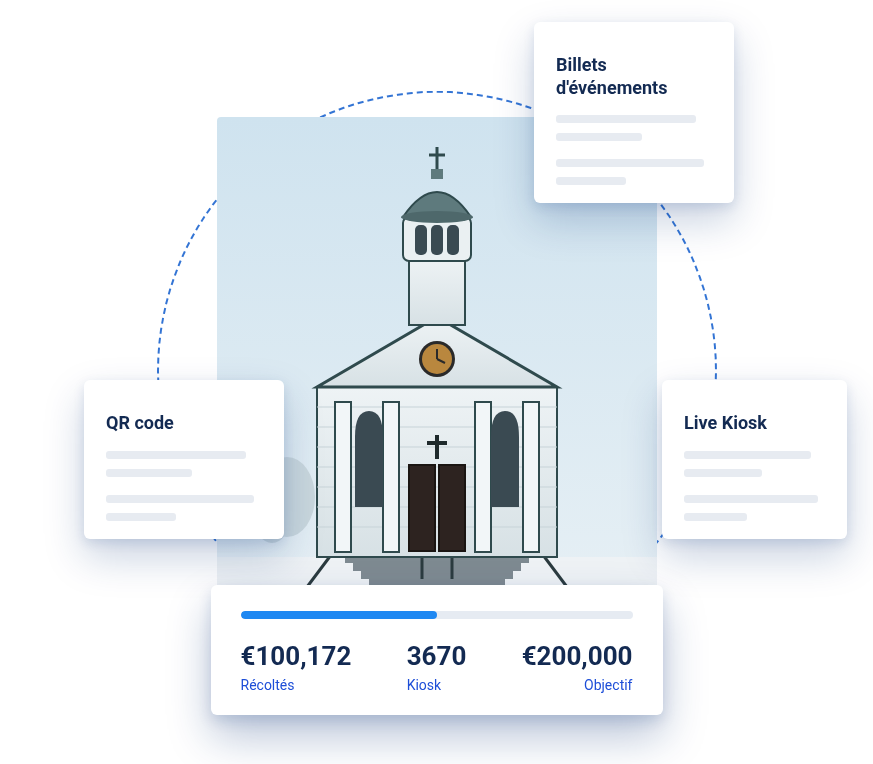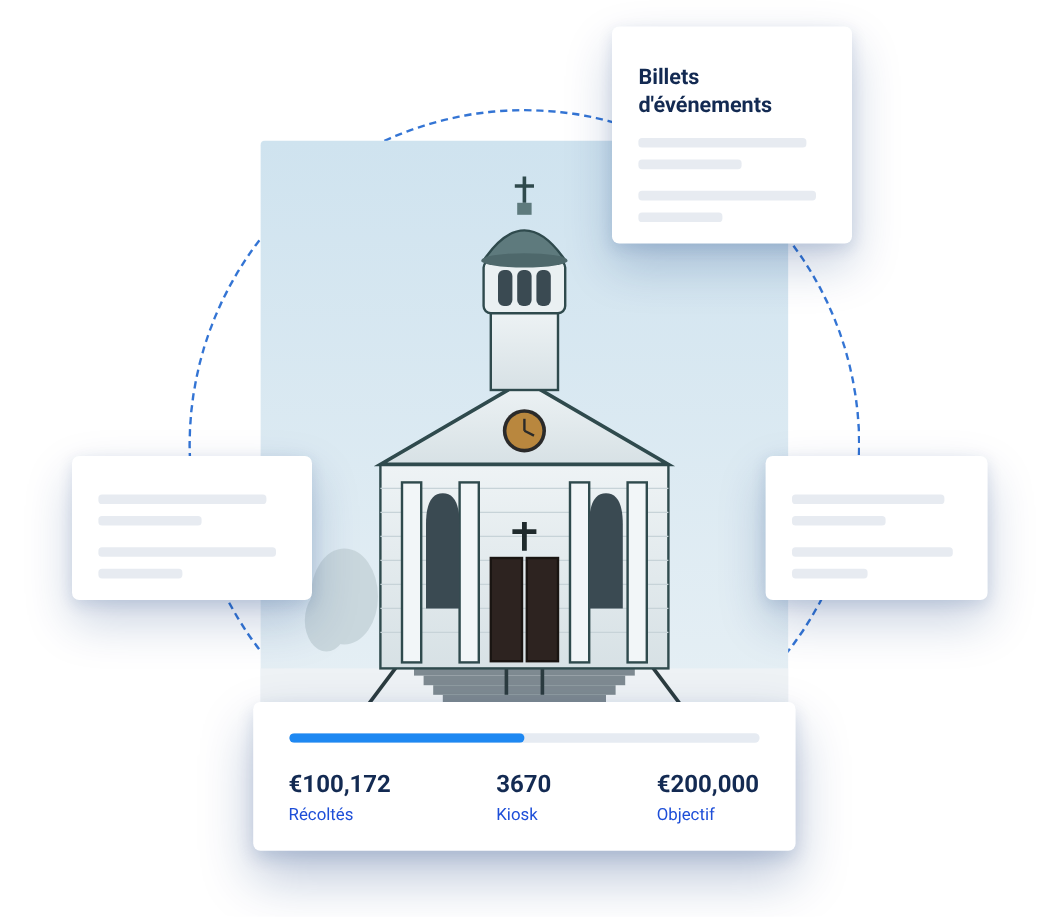--- a/index.html
+++ b/index.html
@@ -32,20 +32,21 @@
     width: 440px;
     height: 500px;
     transform: translate(-50%, -50%);
   }
   .card {
     position: absolute;
     background: #fff;
     border-radius: 6px;
     padding: 32px 22px 18px 22px;
     box-shadow: 0 18px 40px rgba(10, 50, 120, 0.22), 0 4px 12px rgba(10,50,120,0.12);
+    margin-left: 24px;
   }
   .card h3 {
     color: #132a52;
     font-size: 18px;
     font-weight: 700;
     line-height: 1.25;
     margin-bottom: 16px;
   }
   .skel {
     background: #e7ebf1;
@@ -100,29 +101,29 @@
     background: #1e88f2;
     border-radius: 6px;
   }
   .row {
     display: flex;
     justify-content: space-between;
     text-align: left;
   }
   .metric .val {
     color: #132a52;
-    font-size: 20px;
+    font-size: 26px;
     font-weight: 700;
     margin-bottom: 6px;
   }
   .metric .lbl {
     color: #1d4ed8;
     font-size: 14px;
   }
-  .metric.right { }
+  .metric.right { text-align: right; }
   .metric.center { text-align: left; }
 
   
   .church svg { width: 100%; height: 100%; display: block; }
 </style>
 </head>
 <body>
 
 <div class="stage">
 
@@ -228,27 +229,29 @@
 
   <div class="card card-top">
     <h3>Billets d'événements</h3>
     <div class="skel w90"></div>
     <div class="skel w55"></div>
     <div class="skel w95 gap"></div>
     <div class="skel w45"></div>
   </div>
 
   <div class="card card-left">
+    <h3>QR code</h3>
     <div class="skel w90"></div>
     <div class="skel w55"></div>
     <div class="skel w95 gap"></div>
     <div class="skel w45"></div>
   </div>
 
   <div class="card card-right">
+    <h3>Live Kiosk</h3>
     <div class="skel w90"></div>
     <div class="skel w55"></div>
     <div class="skel w95 gap"></div>
     <div class="skel w45"></div>
   </div>
 
   <div class="stats">
     <div class="progress">
       <div class="fill" style="width:50%"></div>
     </div>

